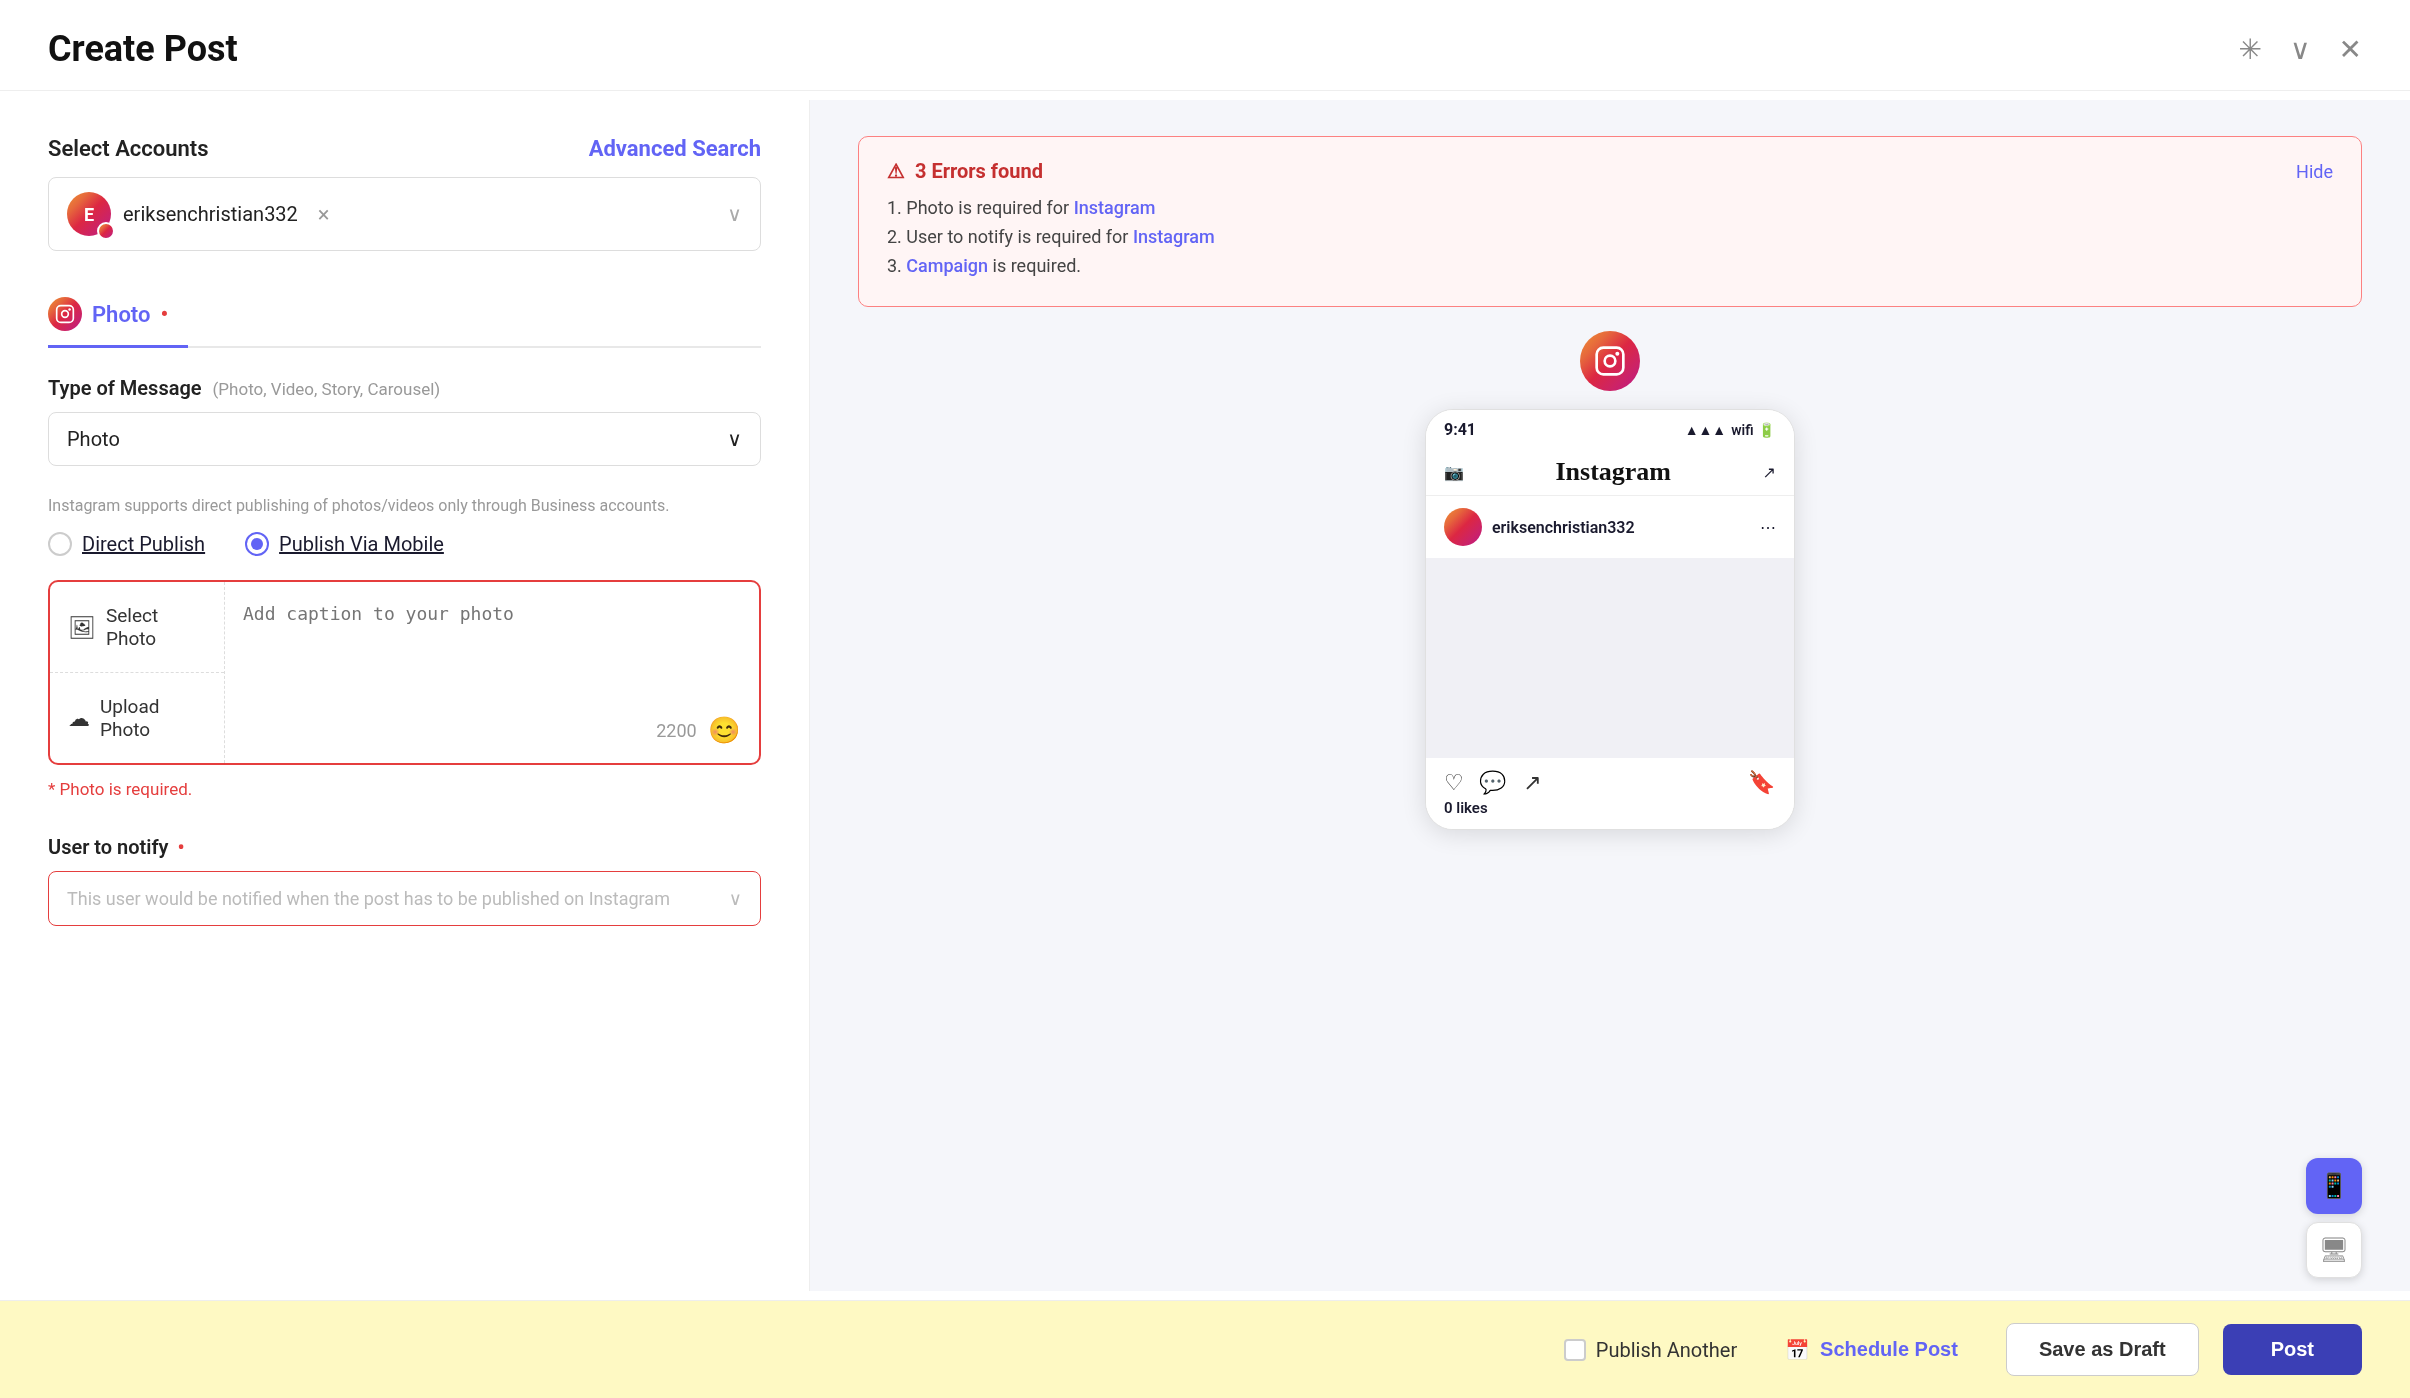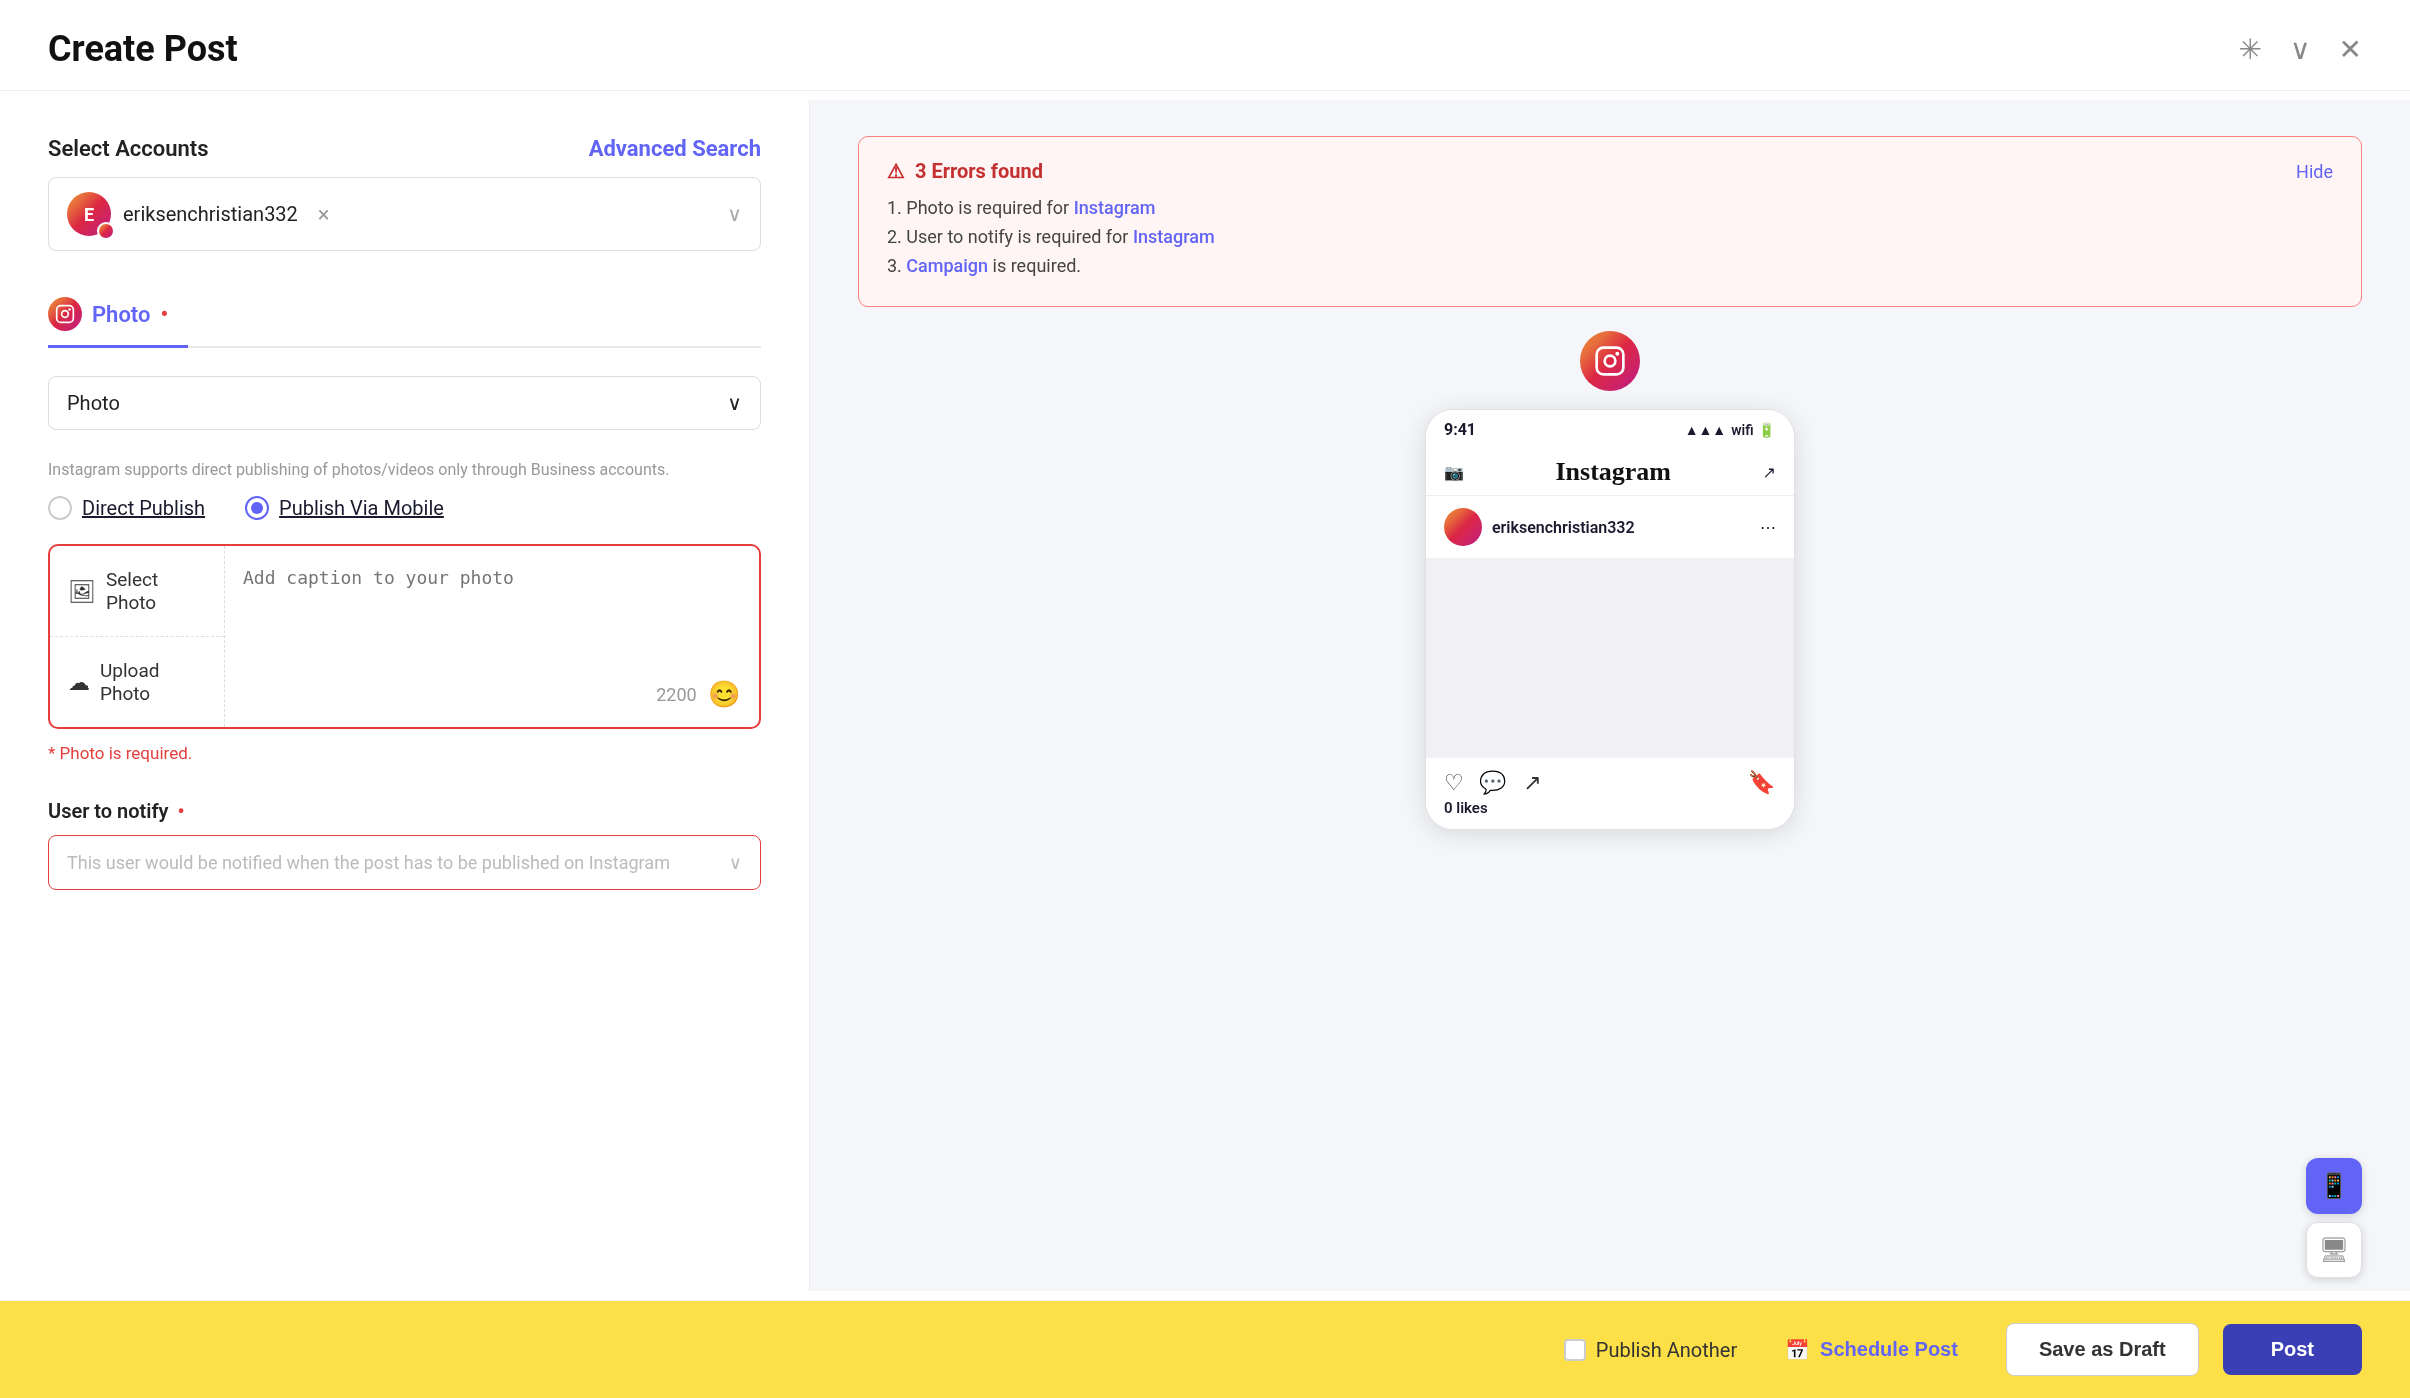--- a/index.html
+++ b/index.html
@@ -520,21 +520,21 @@
     }
 
     
     .bottom-bar {
       display: flex;
       align-items: center;
       justify-content: flex-end;
       gap: 24px;
       padding: 22px 48px;
       border-top: 1px solid #eee;
-      background: #fde047;
+      background: #fef9c3;
     }
     .publish-another {
       display: flex;
       align-items: center;
       gap: 10px;
       font-size: 20px;
       color: #333;
       cursor: pointer;
     }
     .checkbox {
@@ -621,20 +621,24 @@
               <circle cx="12" cy="12" r="4" stroke="white" stroke-width="2"></circle>
               <circle cx="17.5" cy="6.5" r="1.5" fill="white"></circle>
             </svg>
           </div>
           <span>Photo</span>
           <span class="tab-required-dot">•</span>
         </div>
       </div>
 
       <div class="field-group">
+        <div class="field-label">
+          <span>Type of Message</span>
+          <span class="field-sublabel">(Photo, Video, Story, Carousel)</span>
+        </div>
         <div class="select-box">
           <span>Photo</span>
           <span>∨</span>
         </div>
       </div>
 
       <div class="publishing-type-section">
         <div class="publishing-subtitle">Instagram supports direct publishing of photos/videos only through Business accounts.</div>
         <div class="radio-group">
           <label class="radio-option">

